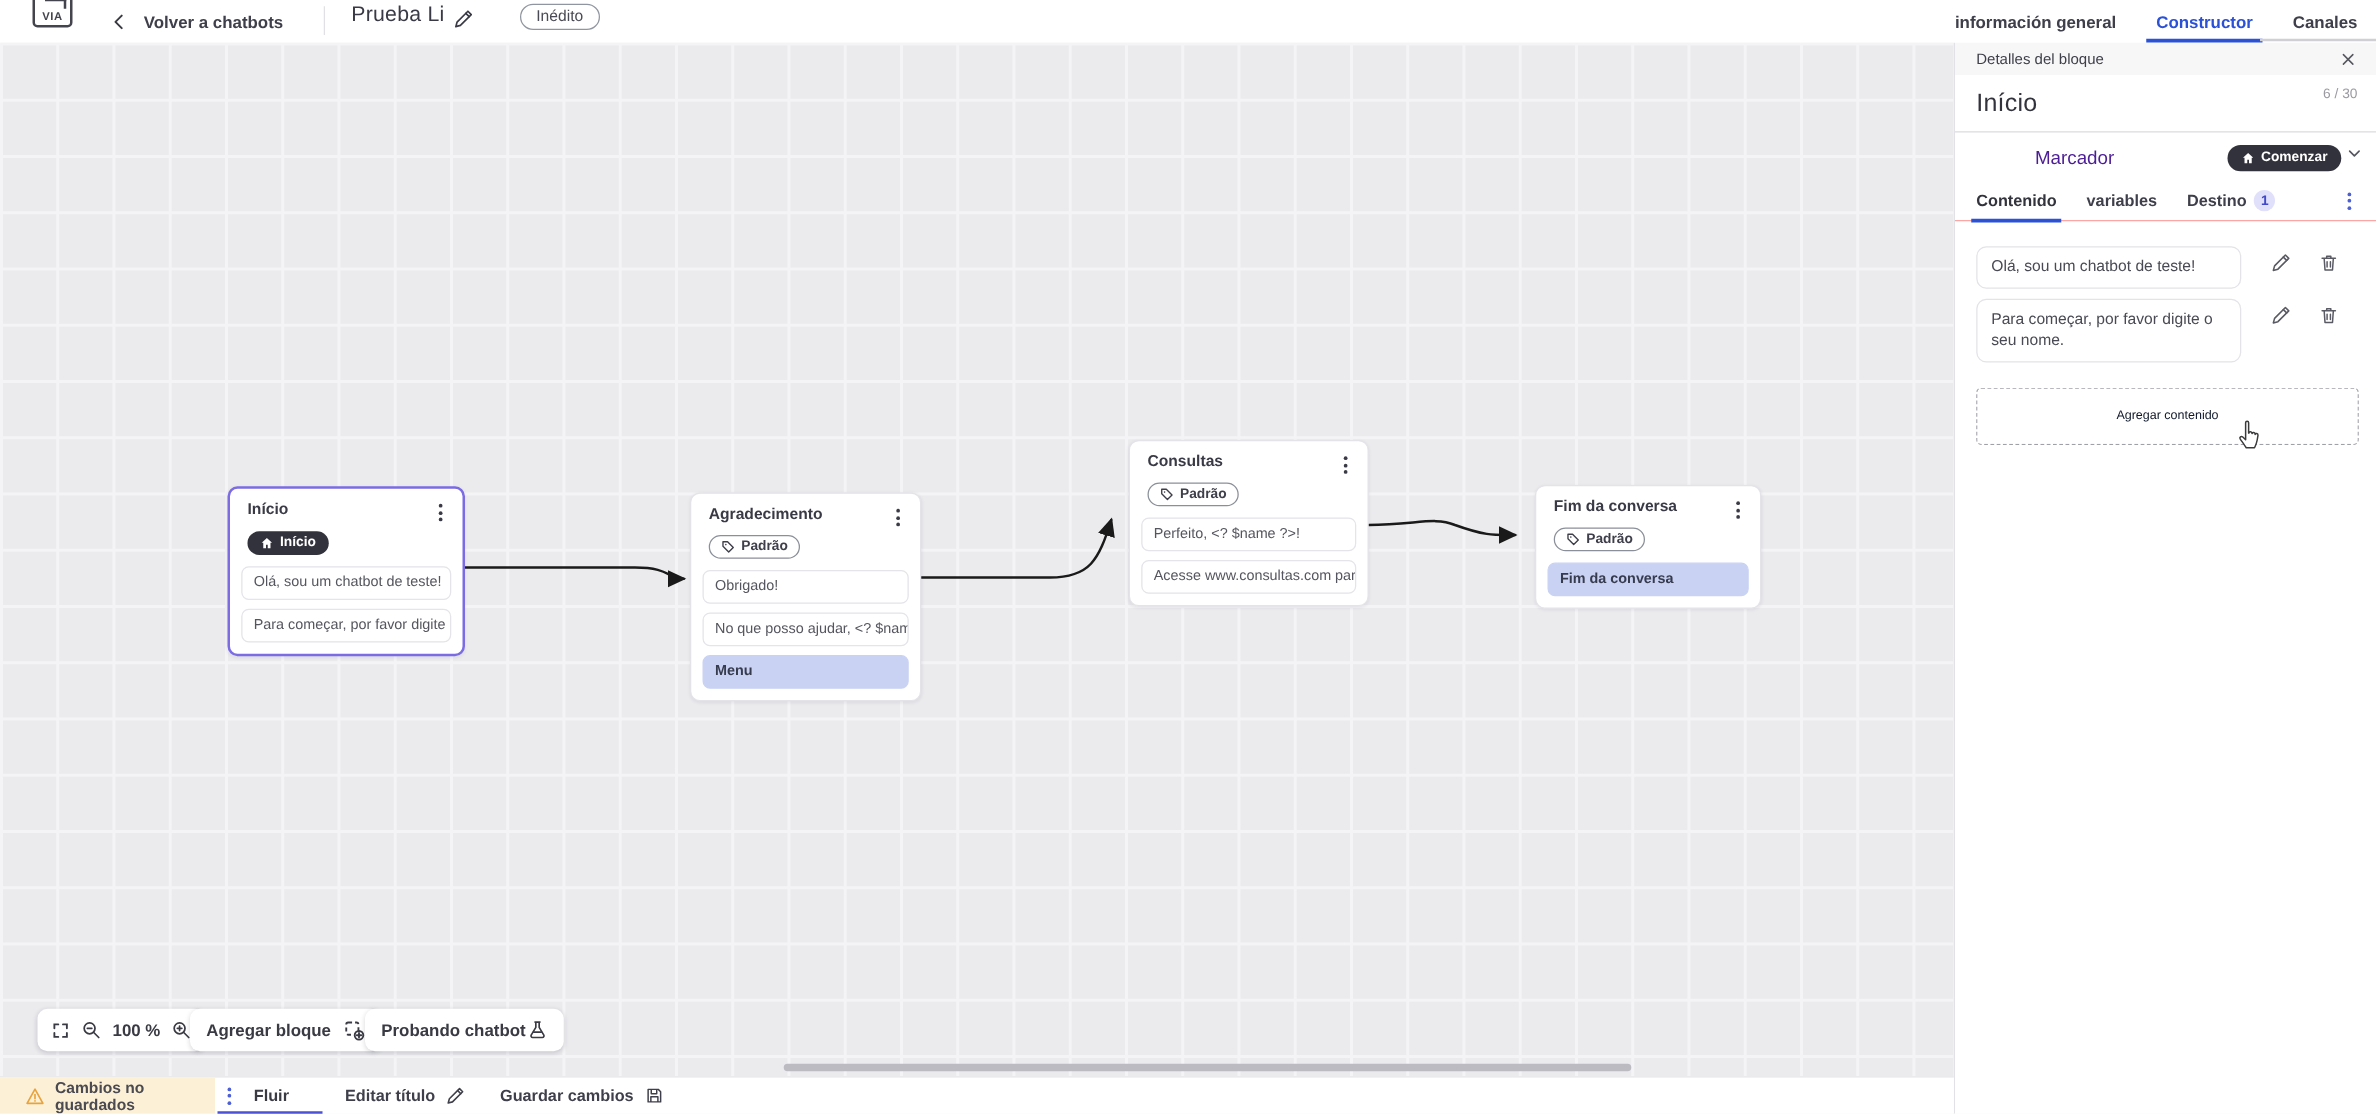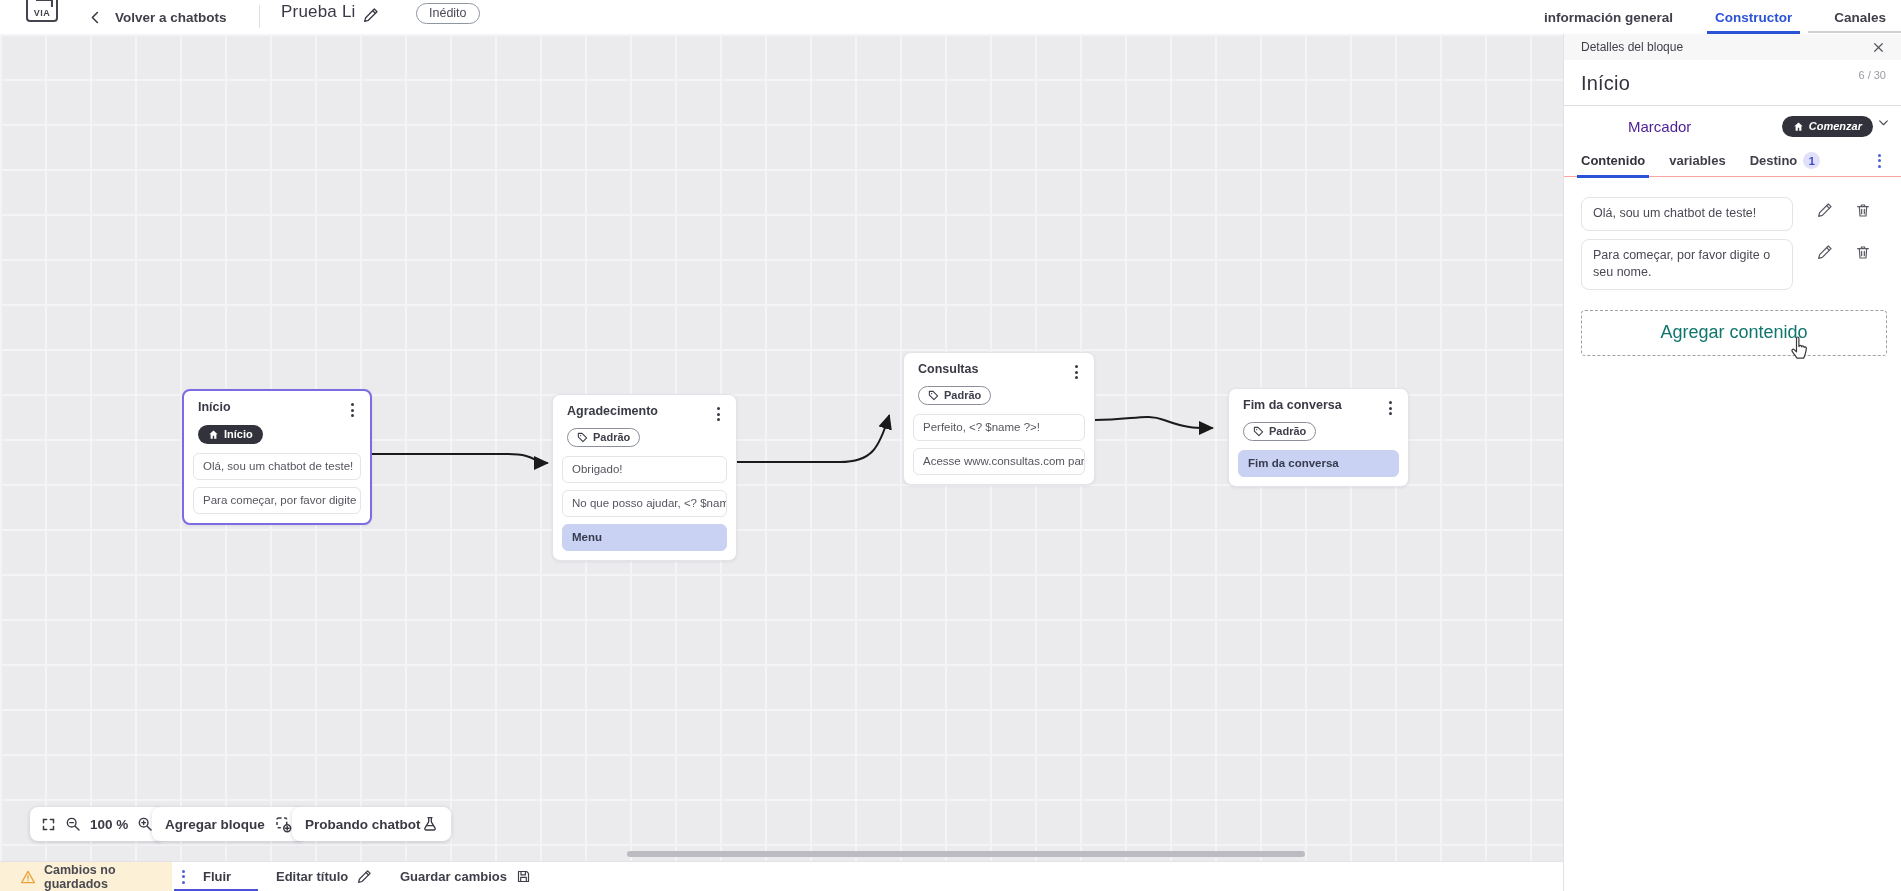--- a/index.html
+++ b/index.html
@@ -13,21 +13,21 @@
           display:flex; align-items:flex-end; justify-content:center; font-size:9px; font-weight:bold; color:#44444e;
           letter-spacing:.5px; padding-bottom:2px; overflow:hidden; background:#fff; }
   .logo::before { content:""; position:absolute; top:4px; left:8px; right:3px; height:6px; border:2px solid #44444e; border-bottom:none; border-left:none; }
   .back-group { position:absolute; left:88px; top:0; height:34px; display:flex; align-items:center; gap:12px; color:#3a3a44; }
   .back-label { font-size:13.5px; font-weight:bold; color:#3f3f4b; }
   .tb-divider { position:absolute; left:259px; top:5px; height:23px; width:1px; background:#e1e1e5; }
   .tb-title { position:absolute; left:281px; top:2px; font-size:17px; color:#3a3a46; font-weight:normal; letter-spacing:.2px; }
   .tb-edit { position:absolute; left:363px; top:7px; color:#3a3a46; cursor:pointer; }
   .tb-badge { position:absolute; left:416px; top:3px; border:1.5px solid #9096a0; border-radius:999px; padding:2px 12px 3px;
               font-size:12.5px; color:#4a4a55; }
-  .tb-tabs { position:absolute; right:15px; top:0; height:34px; display:flex; gap:42px; align-items:center; }
+  .tb-tabs { position:absolute; right:15px; top:0; height:34px; display:flex; gap:32px; align-items:center; }
   .tb-tab { font-size:13.5px; font-weight:bold; color:#3f3f4b; height:34px; display:flex; align-items:center; position:relative; cursor:pointer; }
   .tb-tab.active { color:#2b52d6; }
   .tb-tab.active::after { content:""; position:absolute; left:-8px; right:-8px; bottom:0; height:3px; background:#2b52d6; }
   .tb-underline-gray { position:absolute; right:0; top:31px; width:93px; height:2px; background:#cfcfd4; }
 
   
   .canvas { position:absolute; left:0; top:34px; width:1563px; height:827px; overflow:hidden;
             background-color:#ebebee;
             background-image: linear-gradient(to right, #f4f4f6 2px, transparent 2px),
                               linear-gradient(to bottom, #f4f4f6 2px, transparent 2px);
@@ -62,39 +62,39 @@
   
   .panel { position:absolute; left:1563px; top:34px; width:338px; height:857px; background:#fff; border-left:1px solid #e2e2e6; z-index:20; }
   .panel-header { height:26px; background:#f7f7f8; display:flex; align-items:center; justify-content:space-between; padding:0 14px 0 17px; }
   .panel-header-title { font-size:12px; color:#3f3f4a; }
   .panel-close { color:#55555f; cursor:pointer; padding:2px; }
   .name-row { position:relative; padding:12px 15px 10px 17px; border-bottom:1px solid #dcdcdf; }
   .block-name { font-size:20px; color:#33333d; font-weight:normal; letter-spacing:.2px; }
   .char-counter { position:absolute; right:15px; top:9px; font-size:11px; color:#9a9aa2; }
   .marker-row { display:flex; align-items:center; justify-content:space-between; padding:10px 11px 8px 17px; }
   .marker-label { font-size:15px; color:#4c1d95;margin-left:47px; }
-  .marker-right { display:flex; gap:4px;font-style:italic; }
+  .marker-right { display:flex; gap:4px; }
   .marker-pill { display:inline-flex; align-items:center; gap:5px; background:#32323c; color:#fff; border-radius:999px;
                  padding:4px 11px 5px; font-size:11px; font-weight:bold; cursor:pointer; }
   .ptabs { display:flex; align-items:center; gap:24px; padding:0 15px 0 17px; height:32px; border-bottom:1px solid #fca5a5; position:relative; }
   .ptab { font-size:13px; color:#3f3f4b; font-weight:bold; height:32px; display:flex; align-items:center; gap:6px; position:relative; cursor:pointer; }
   .ptab.active { color:#33333d; }
   .ptab.active::after { content:""; position:absolute; left:-4px; right:-4px; bottom:-1px; height:2.5px; background:#2b52d6; }
   .ptab-badge { width:17px; height:17px; border-radius:50%; background:#e0e0fb; color:#4149c9; font-size:11px;
                 display:flex; align-items:center; justify-content:center; font-weight:bold; }
   .ptabs .kebab { position:absolute; right:16px; color:#4c5fd5; }
   .pcontent { padding:20px 15px 0 17px; }
   .content-item { display:flex; align-items:flex-start; margin-bottom:8px; }
   .content-box { width:212px; background:#fff; border:1px solid #e3e3e8; border-radius:8px; padding:7px 11px 8px;
                  font-size:12.5px; color:#4a4a55; line-height:1.35; }
   .item-btn { margin:5px 0 0 0; color:#5a5a64; cursor:pointer; }
   .item-btn.pencil { margin-left:24px; }
   .item-btn.trash { margin-left:22px; }
   .add-content { margin-top:20px; width:306px; height:46px; border:1.5px dashed #a0a0a8; border-radius:4px;
-                 display:flex; align-items:center; justify-content:center; font-size:18px; color:#0f766e; cursor:pointer; }
+                 display:flex; align-items:center; justify-content:center; font-size:10px; color:#0f172a; cursor:pointer; }
   .hand-cursor { position:absolute; left:1789px; top:336px; z-index:40; pointer-events:none; }
 
   
   .bottombar { position:absolute; left:0; top:861px; width:1563px; height:30px; background:#fff; border-top:1px solid #e3e3e7; z-index:30; }
   .bb-warning { position:absolute; left:0; top:0; width:172px; height:29px; background:#fcf0d7; display:flex; align-items:center;
                 gap:8px; padding-left:20px; font-size:12.5px; font-weight:bold; color:#4a4a50; }
   .bb-tab { position:absolute; left:170px; top:0; width:90px; height:29px; display:flex; align-items:center; cursor:pointer; }
   .bb-tab::after { content:""; position:absolute; left:4px; right:2px; bottom:-1px; height:3px; background:#4c51d8; }
   .bb-tab .kebab { color:#4c5fd5; margin-left:8px; }
   .bb-tab-label { font-size:13px; font-weight:bold; color:#3a3a44; margin-left:14px; }

